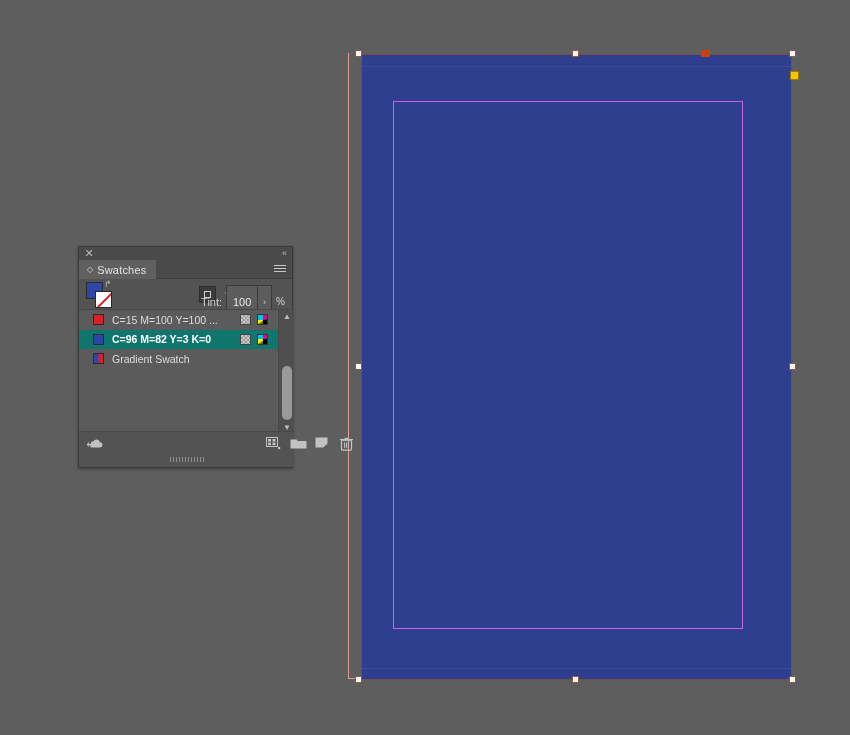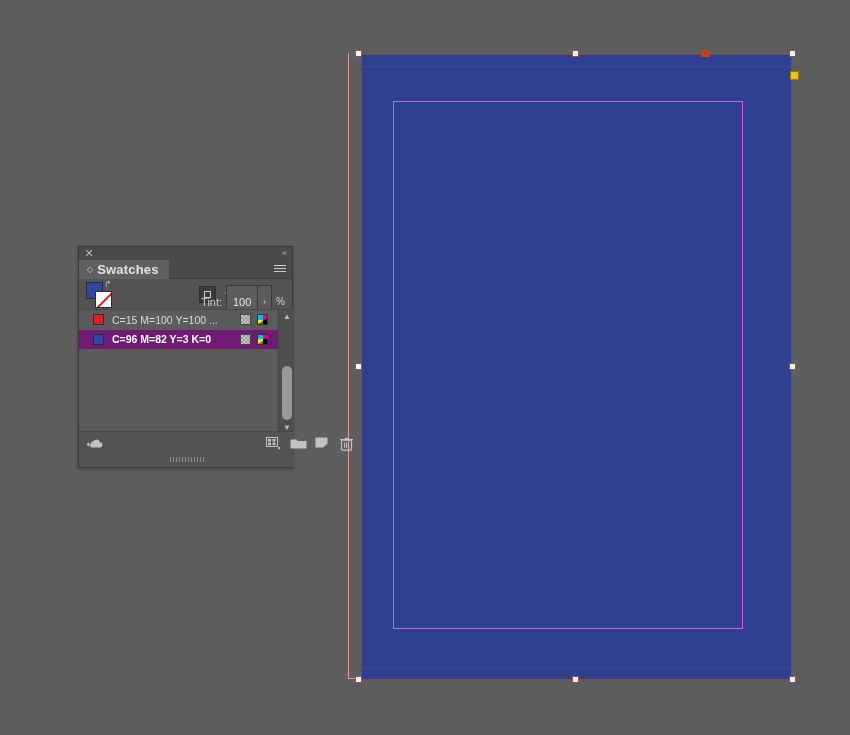--- a/index.html
+++ b/index.html
@@ -118,21 +118,21 @@
     height: 19px;
     padding: 0 10px 0 8px;
     background: #606060;
     display: flex; align-items: center; gap: 4px;
     cursor: pointer;
   }
   .tab-diamond {
     font-size: 8px; color: #cfcfcf; line-height: 1;
   }
   .tab-label {
-    font-size: 13px; font-weight: bold; color: #e2e2e2;
+    font-size: 11px; font-weight: normal; color: #e2e2e2;
     letter-spacing: .2px;
   }
   .panel-menu {
     position: absolute; right: 6px; top: 5px;
     width: 12px; height: 9px;
     cursor: pointer;
   }
   .panel-menu i {
     display: block; height: 1px; background: #c9c9c9; margin-bottom: 2px;
   }
@@ -237,21 +237,21 @@
     width: 199px;
   }
   .swatch-row {
     height: 19.5px;
     display: flex; align-items: center;
     padding-left: 14px;
     gap: 8px;
     cursor: pointer;
     position: relative;
   }
-  .swatch-row.selected { background: #701a75; align-items: center; }
+  .swatch-row.selected { background: #0f766e; align-items: center; }
   .chip {
     width: 11px; height: 11px;
     border: 1px solid #2b2b2b;
     flex: none;
   }
   .row-label {
     flex: 1;
     font-size: 10.5px;
     color: #dcdcdc;
     white-space: nowrap;
@@ -440,20 +440,24 @@
           <div class="row-icons">
             <div class="ico-checker"></div>
             <div class="ico-cmyk">
               <b></b>
               <i></i>
               <s></s>
               <u></u>
             </div>
           </div>
         </div>
+        <div class="swatch-row">
+          <div class="chip-gradient"></div>
+          <div class="row-label">Gradient Swatch</div>
+        </div>
       </div>
 
     <div class="vscroll">
       <div class="vs-arrow vs-up">▲</div>
       <div class="vs-thumb"></div>
       <div class="vs-arrow vs-down">▼</div>
     </div>
   </div>
 
   <div class="bottom-bar">

